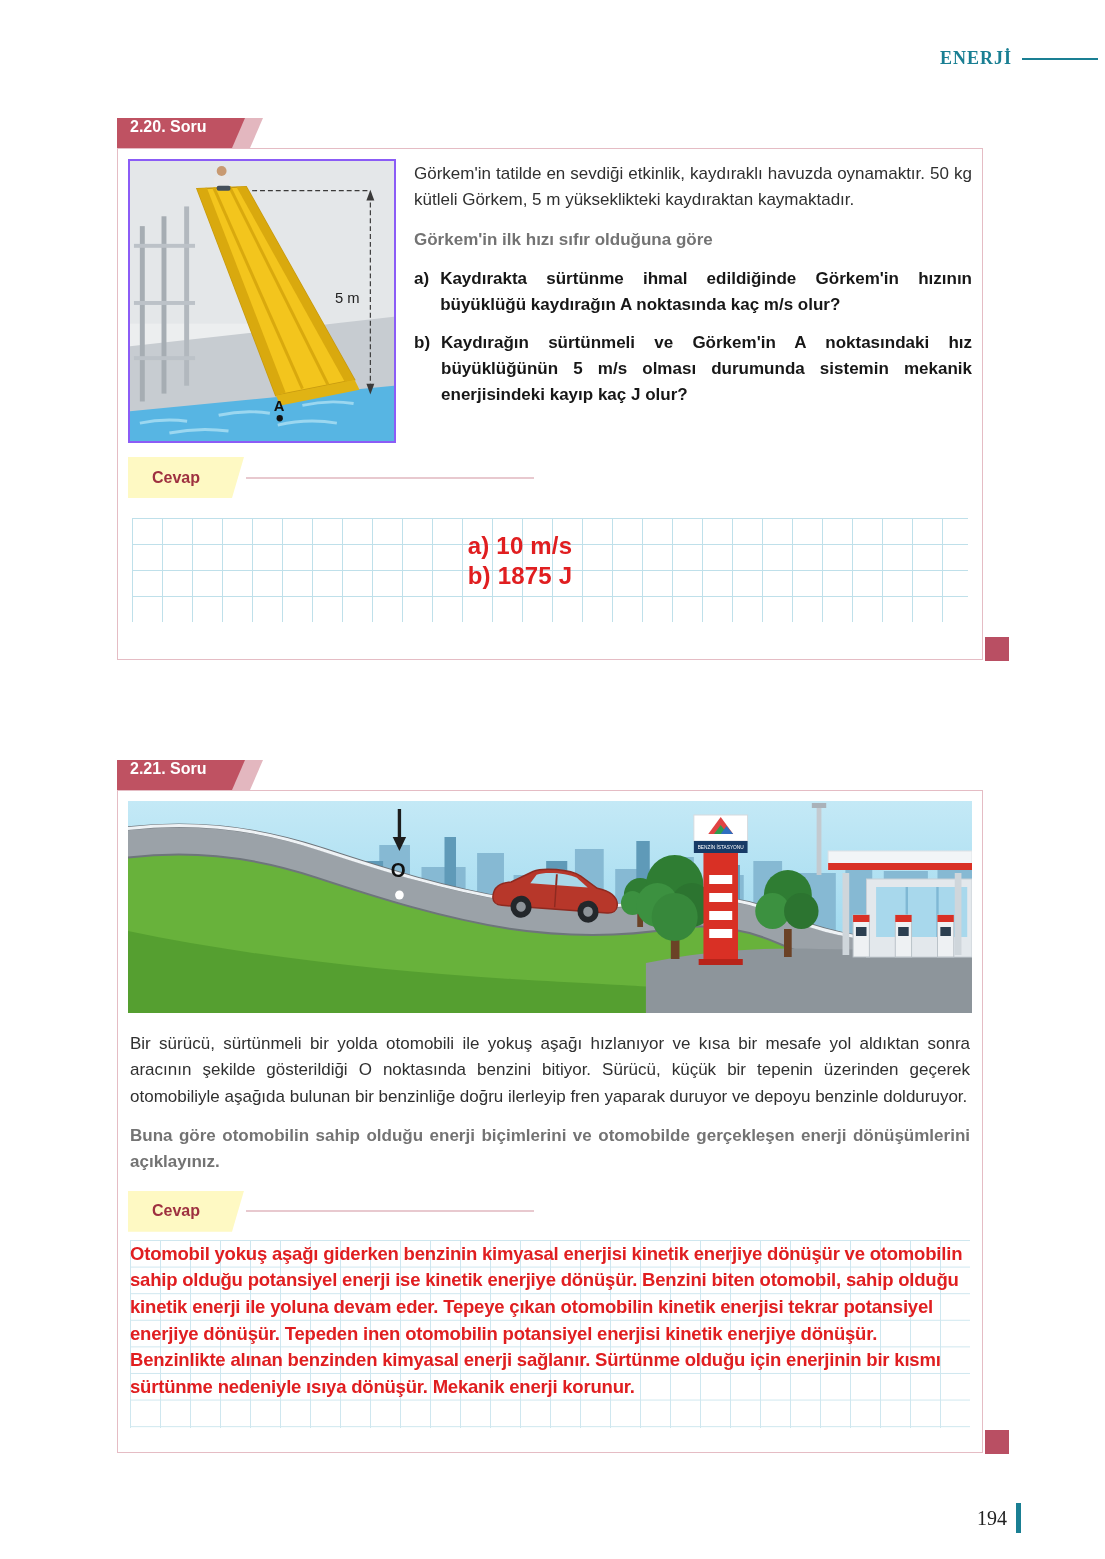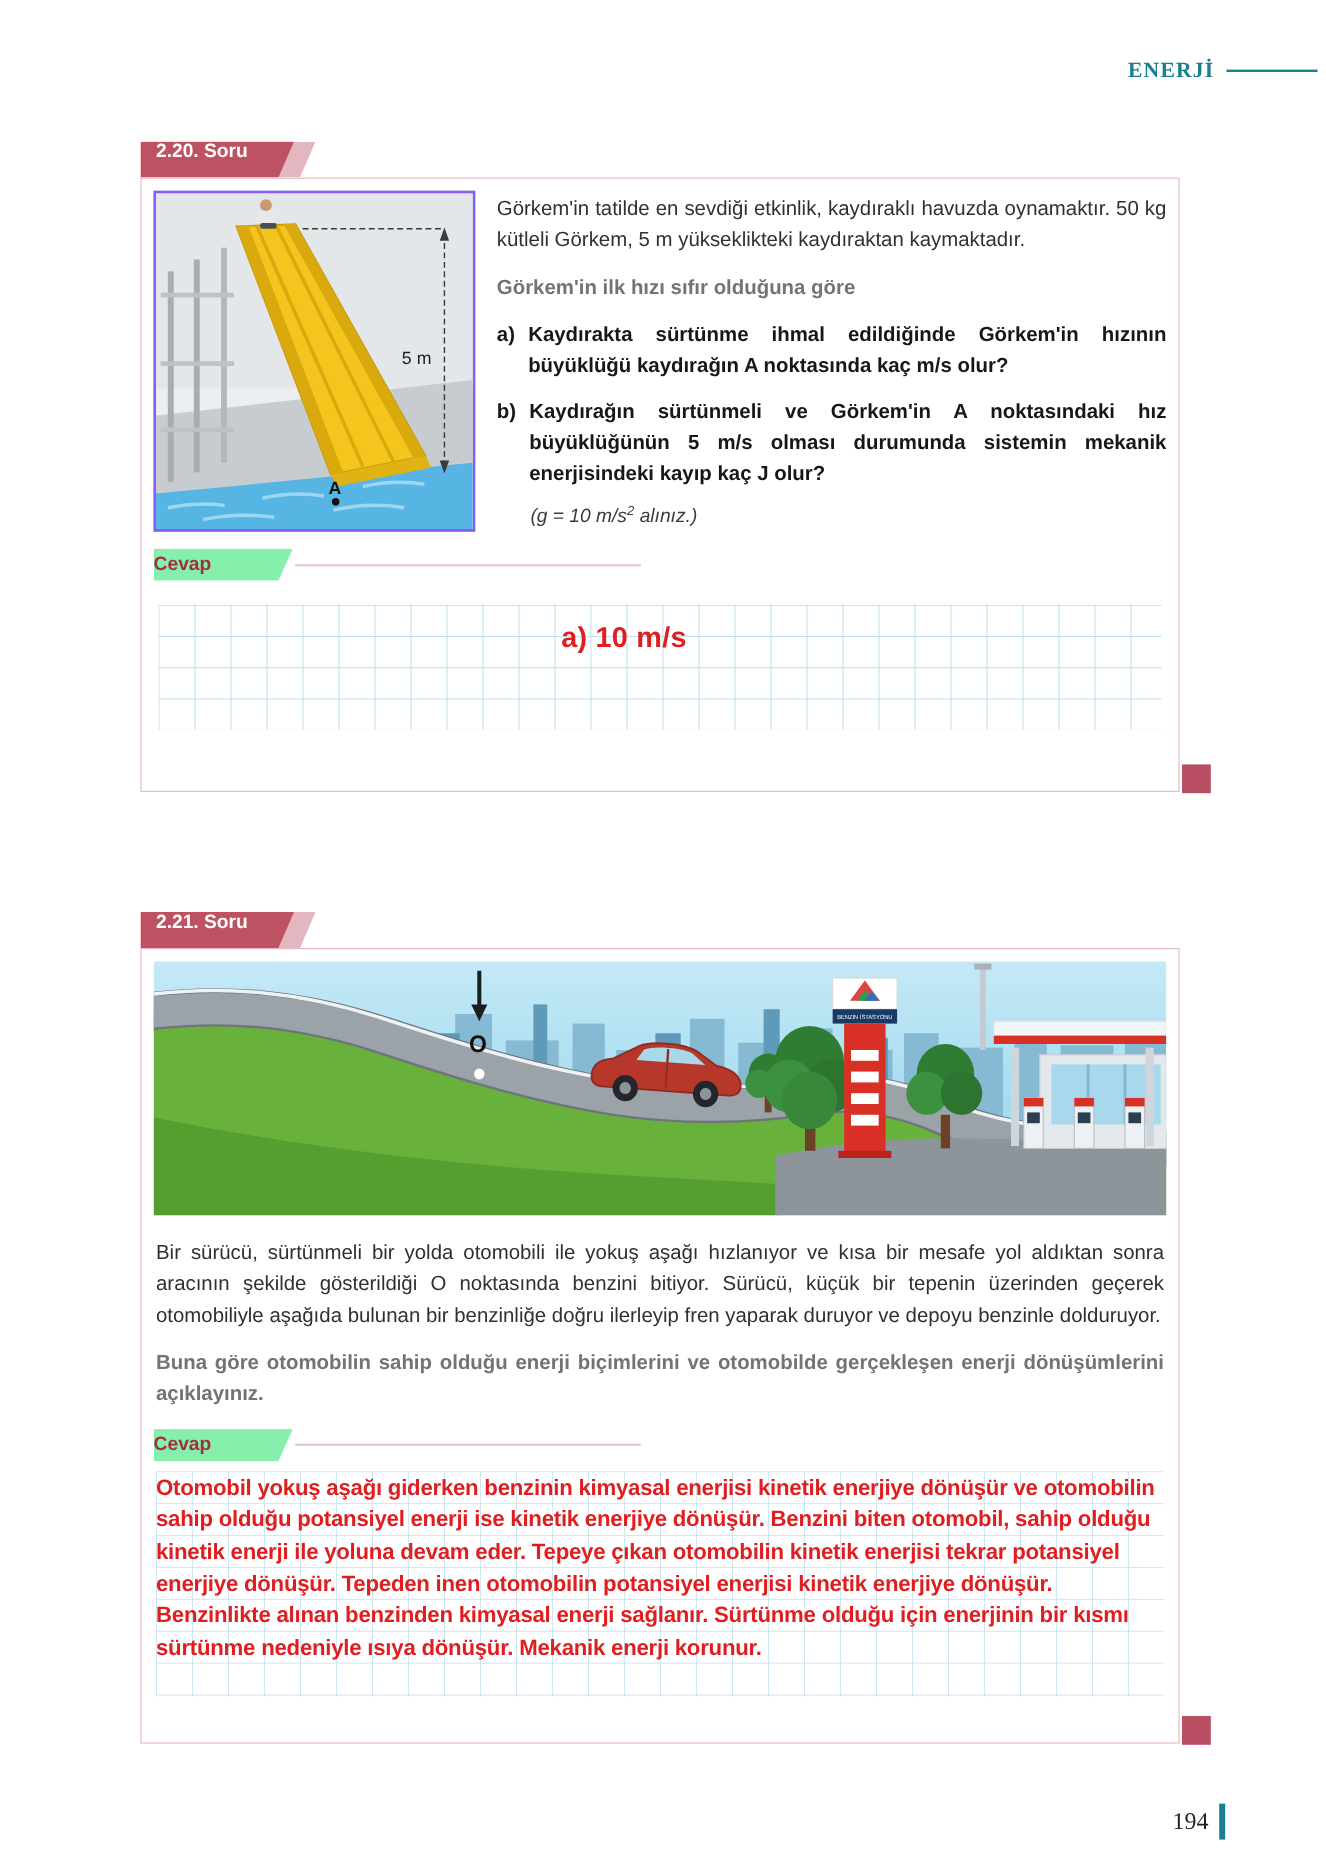--- a/index.html
+++ b/index.html
@@ -90,24 +90,24 @@
     display:flex; gap:11px;
     font-size:17px; line-height:1.55; font-weight:bold; color:#171717;
     margin-bottom:11px;
   }
   .q-item-text { text-align:justify; }
   .note { font-size:16px; font-style:italic; color:#3c3c3c; margin:4px 0 0 28px; }
   .note sup { font-size:11px; }
 
   .cevap-row { display:flex; align-items:center; margin-top:14px; }
   .cevap-tab {
-    width:116px; height:27px;
-    background:#86efac; color:#9e3140;
+    width:116px; height:41px;
+    background:#fef9c3; color:#9e3140;
     font-weight:bold; font-size:16px;
-    display:flex; align-items:center; padding-left:0;
+    display:flex; align-items:center; padding-left:24px;
     clip-path:polygon(0 0, 100% 0, calc(100% - 12px) 100%, 0 100%);
   }
   .cevap-line { width:288px; height:2px; background:#e8c9cf; margin-left:2px; }
 
   .grid-area {
     position:relative;
     margin:20px 4px 0 4px;
     height:104px;
     background-image:
       linear-gradient(to right, #bfe0ea 1px, transparent 1px),
@@ -220,34 +220,34 @@
           <p class="para">Görkem'in tatilde en sevdiği etkinlik, kaydıraklı havuzda oynamaktır. 50 kg kütleli Görkem, 5 m yükseklikteki kaydıraktan kaymaktadır.</p>
           <p class="para bold">Görkem'in ilk hızı sıfır olduğuna göre</p>
           <div class="q-item">
             <span class="q-item-label">a)</span>
             <span class="q-item-text">Kaydırakta sürtünme ihmal edildiğinde Görkem'in hızının büyüklüğü kaydırağın A noktasında kaç m/s olur?</span>
           </div>
           <div class="q-item">
             <span class="q-item-label">b)</span>
             <span class="q-item-text">Kaydırağın sürtünmeli ve Görkem'in A noktasındaki hız büyüklüğünün 5 m/s olması durumunda sistemin mekanik enerjisindeki kayıp kaç J olur?</span>
           </div>
-          <p class="note"><span>(g = 10 m/s</span><sup>2</sup><span> alınız.)</span></p>
         </div>
       </div>
 
       <div class="cevap-row">
         <div class="cevap-tab">
           <span>Cevap</span>
         </div>
         <div class="cevap-line"></div>
       </div>
 
       <div class="grid-area">
         <div class="grid-answers">
           <div class="ans-line">a) 10 m/s</div>
+          <div class="ans-line">b) 1875 J</div>
         </div>
       </div>
 
       <div class="corner-notch"></div>
     </div>
   </section>
 
   <section class="q-block" id="q21">
     <div class="q-tab-wrap">
       <div class="q-tab-shadow"></div>

